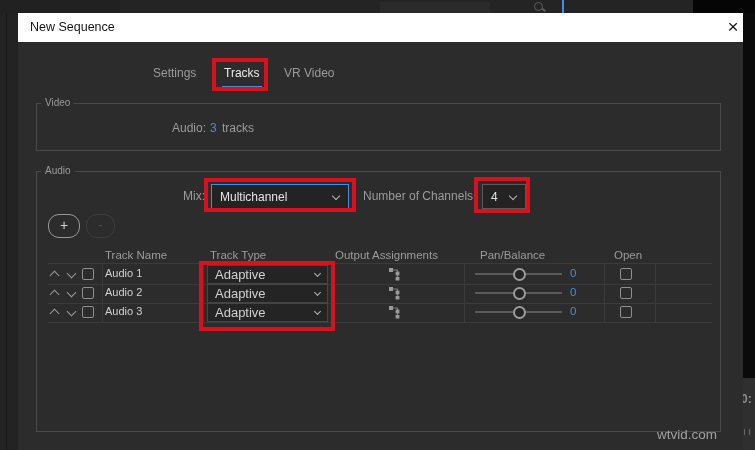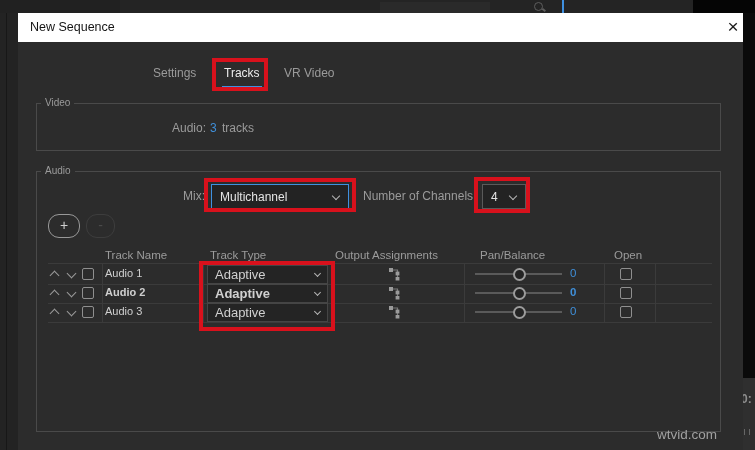--- a/index.html
+++ b/index.html
@@ -172,21 +172,21 @@
       <path d="M5 4 H9.5 V11" stroke="#7a7a7a" fill="none" stroke-width="1.2"></path>
       <rect x="7.6" y="5.6" width="3.8" height="3.8" fill="#9a9a9a"></rect>
       <rect x="7.6" y="11" width="3.8" height="3.5" fill="#9a9a9a"></rect>
     </svg>
     <span class="abs pan-line" style="left:427px;top:8px;width:87px;"></span>
     <span class="abs pan-knob" style="left:465px;top:3px;"></span>
     <span class="abs pan-val" style="left:522px;top:2px;">0</span>
     <span class="abs cb" style="left:572px;top:3px;"></span>
   </div>
 
-  <div class="abs trow" style="top:284px;font-weight:bold;">
+  <div class="abs trow" style="top:284px;">
     <span class="abs rowchev up" style="left:3px;top:7px;"></span>
     <span class="abs rowchev down" style="left:20px;top:5px;"></span>
     <span class="abs cb" style="left:34px;top:3px;"></span>
     <span class="abs tname" style="left:57px;top:2px;">Audio 2</span>
     <div class="abs dd-row" style="left:159px;top:0;width:119px;height:17px;">
       <span class="dd-text">Adaptive</span>
       <span class="chev sm"></span>
     </div>
     <svg class="abs" style="left:340px;top:1px;" width="15" height="15" viewBox="0 0 15 15">
       <rect x="1" y="2" width="4" height="4" fill="#9a9a9a"></rect>

